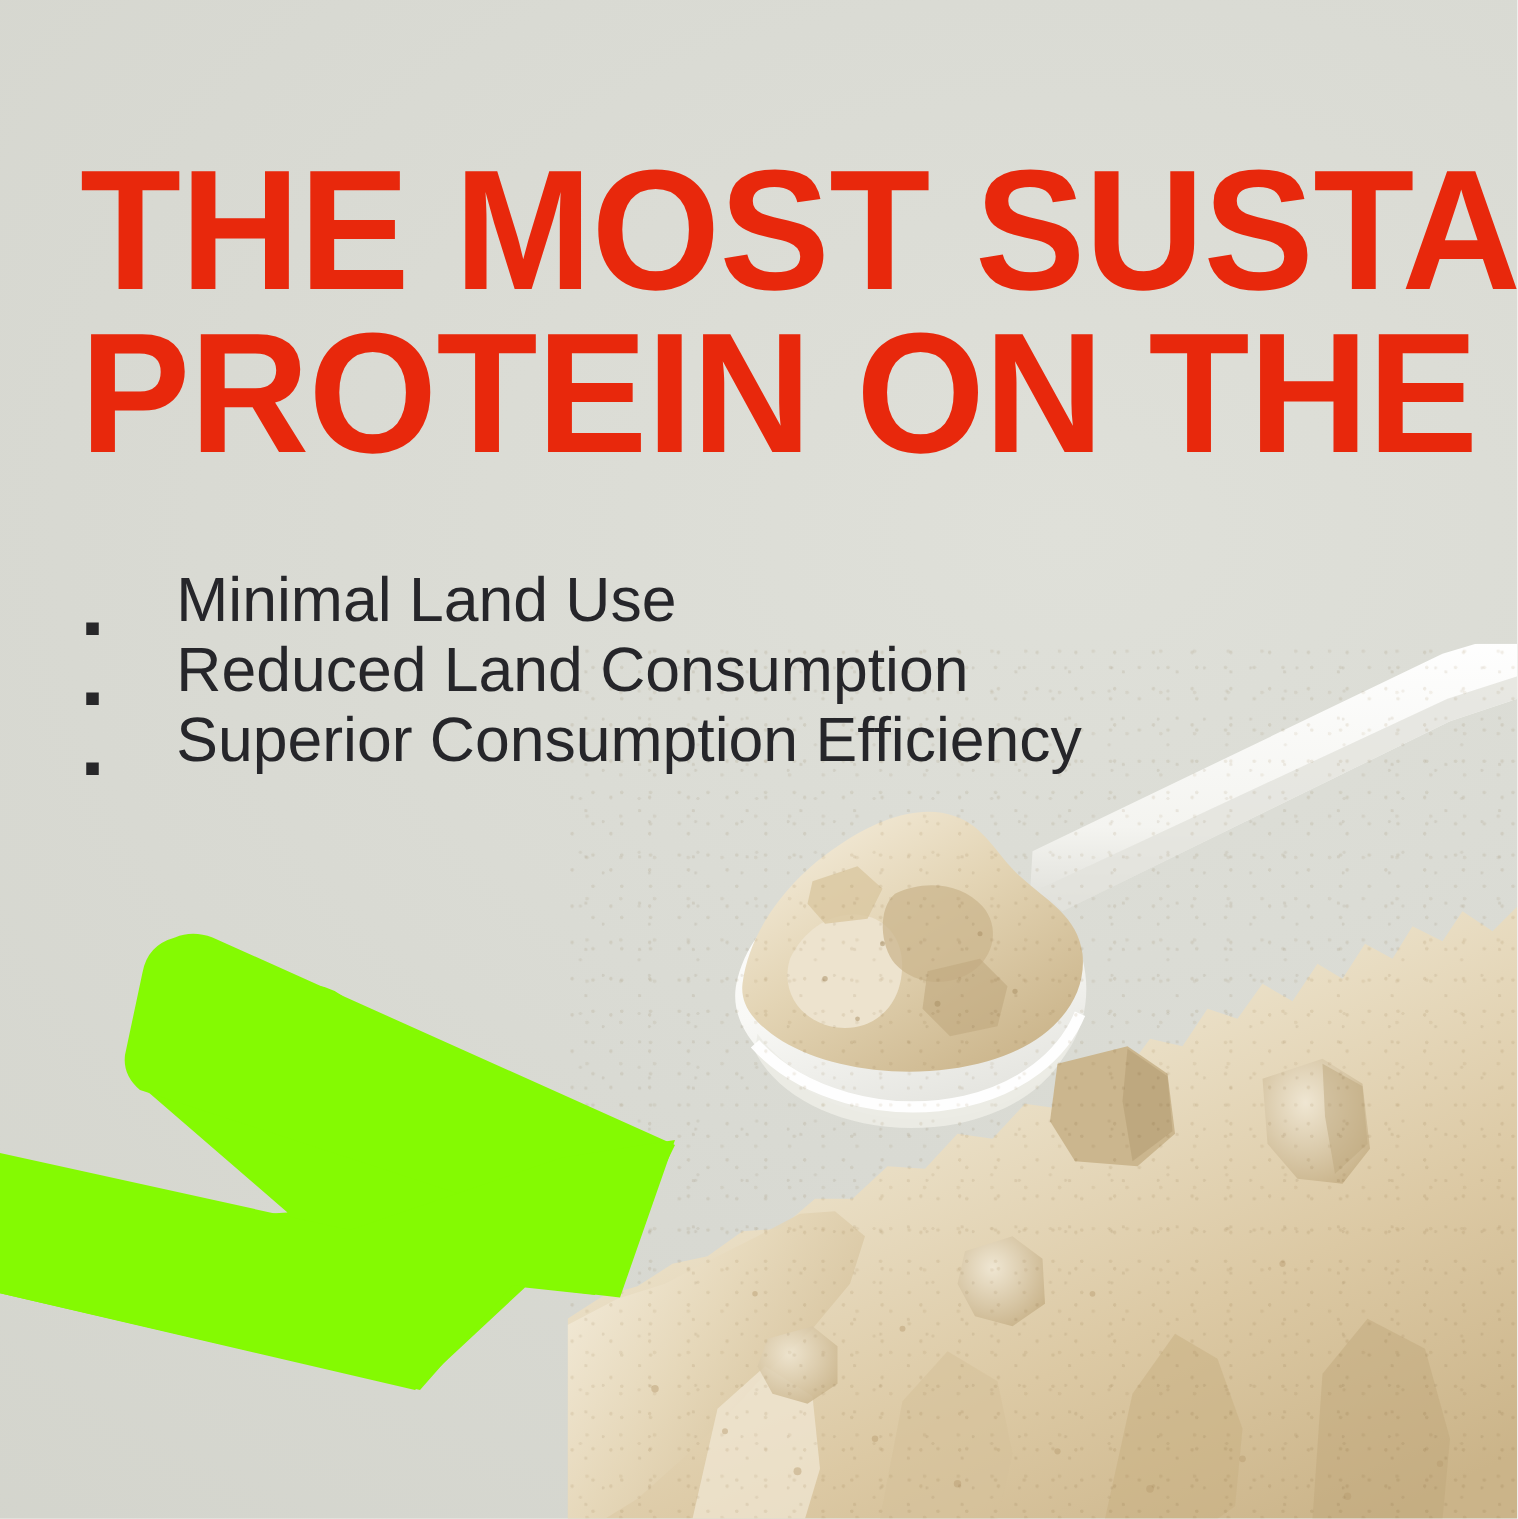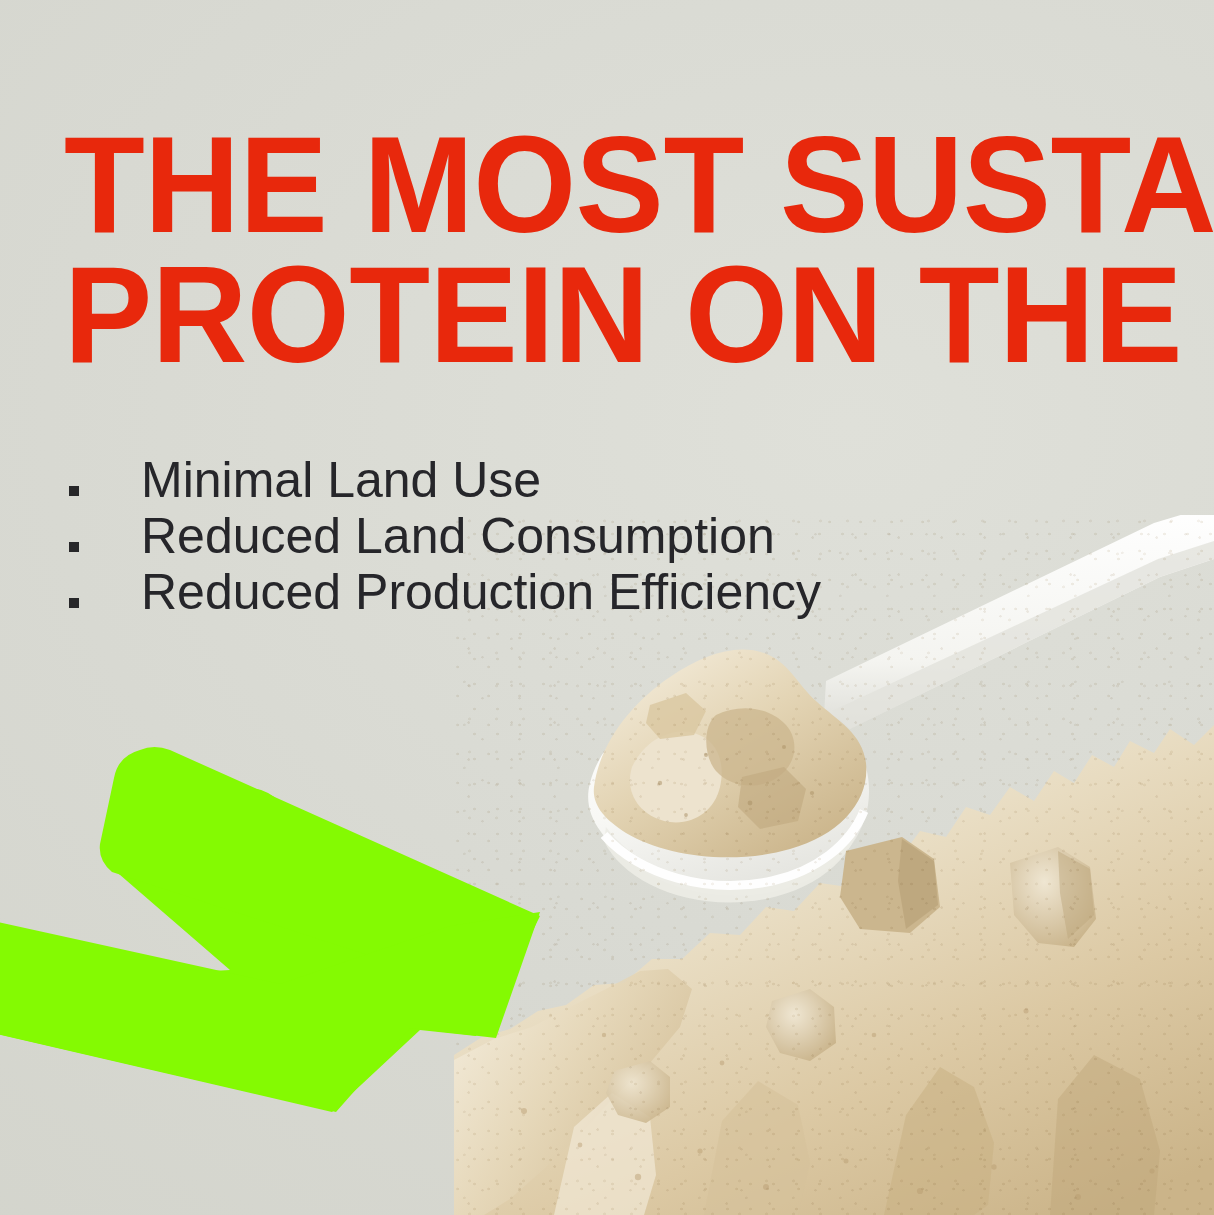--- a/index.html
+++ b/index.html
@@ -51,21 +51,21 @@
 
   
   .bullets {
     position: absolute;
     left: 64px;
     top: 452px;
     width: 760px;
   }
   .bullet-row {
     display: flex;
-    align-items: center;
+    align-items: flex-end;
     height: 56px;
   }
   .bullet-mark {
     width: 10px;
     height: 10px;
     background: #272729;
     margin-top: 22px;
     margin-left: 5px;
     flex: 0 0 auto;
   }
@@ -337,17 +337,17 @@
     <div class="bullet-row">
       <span class="bullet-mark"></span>
       <span class="bullet-text">Minimal Land Use</span>
     </div>
     <div class="bullet-row">
       <span class="bullet-mark"></span>
       <span class="bullet-text">Reduced Land Consumption</span>
     </div>
     <div class="bullet-row">
       <span class="bullet-mark"></span>
-      <span class="bullet-text">Reduced Production Efficiency</span>
+      <span class="bullet-text">Superior Consumption Efficiency</span>
     </div>
   </div>
 
 </div>
 
 </body></html>

